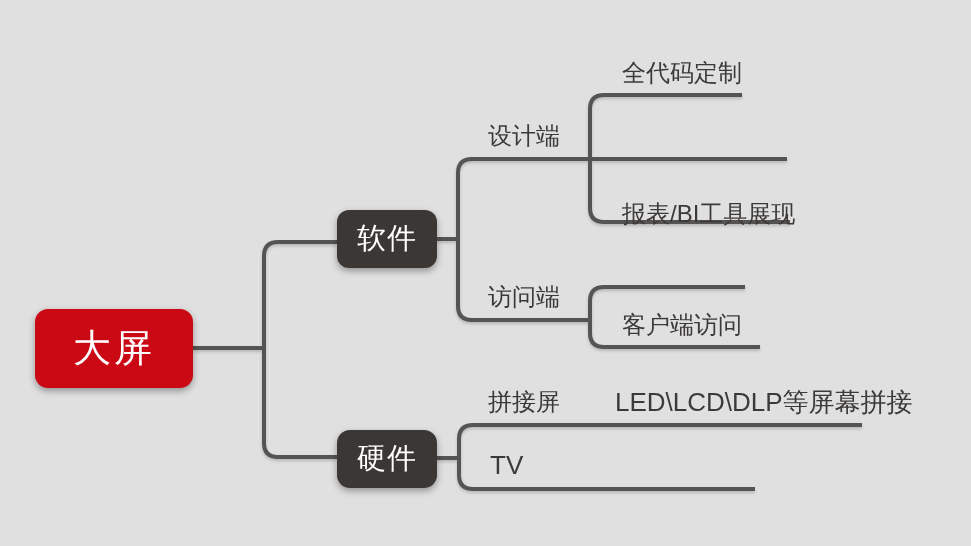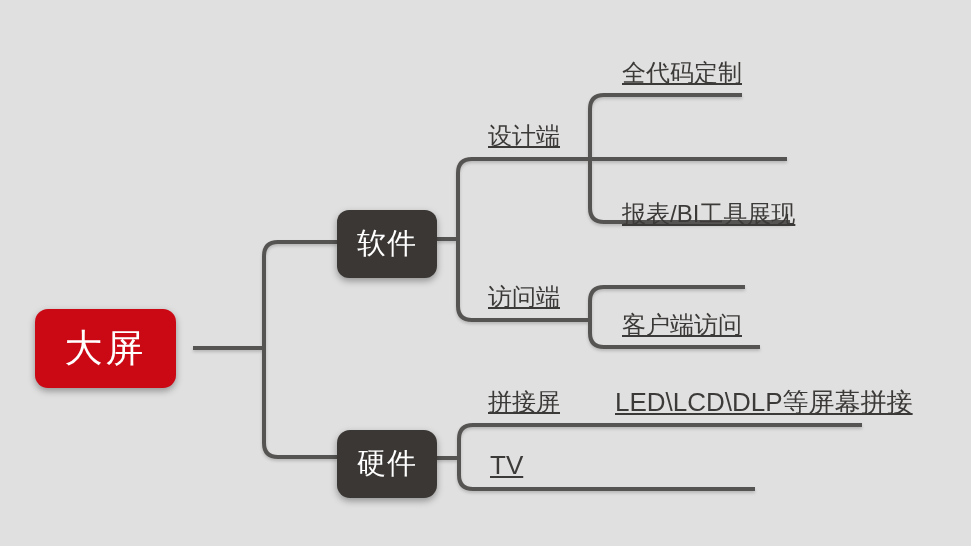--- a/index.html
+++ b/index.html
@@ -24,32 +24,32 @@
   }
   .connectors path{
     fill:none;stroke:var(--line);stroke-width:4;
   }
   .topic-box{
     position:absolute;display:flex;align-items:center;justify-content:center;
     color:#ffffff;box-sizing:border-box;cursor:default;
     box-shadow:0 3px 7px rgba(0,0,0,0.35);
   }
   .root-box{
-    left:35px;top:309px;width:141px;height:79px;border-radius:13px;
+    left:35px;top:309px;width:158px;height:79px;border-radius:13px;
     background:var(--accent);font-size:38px;letter-spacing:3px;
   }
   .branch-box{
-    width:100px;height:68px;border-radius:12px;
+    width:100px;height:58px;border-radius:12px;
     background:var(--node-dark);font-size:29px;letter-spacing:1px;
   }
   .branch-box.software{left:337px;top:210px;position:absolute;}
   .branch-box.hardware{left:337px;top:430px;position:absolute;border-radius:13px;}
   .leaf{
     position:absolute;font-size:24px;line-height:24px;color:var(--leaf-text);
-    white-space:nowrap;cursor:default;text-decoration:underline;
+    white-space:nowrap;cursor:default;
   }
   .leaf.latin{font-size:26px;}
 </style>
 </head>
 <body>
 
 <div class="canvas">
 
   <svg class="connectors" viewBox="0 0 971 546" xmlns="http://www.w3.org/2000/svg">
     <path d="M193,348 H264"></path>

